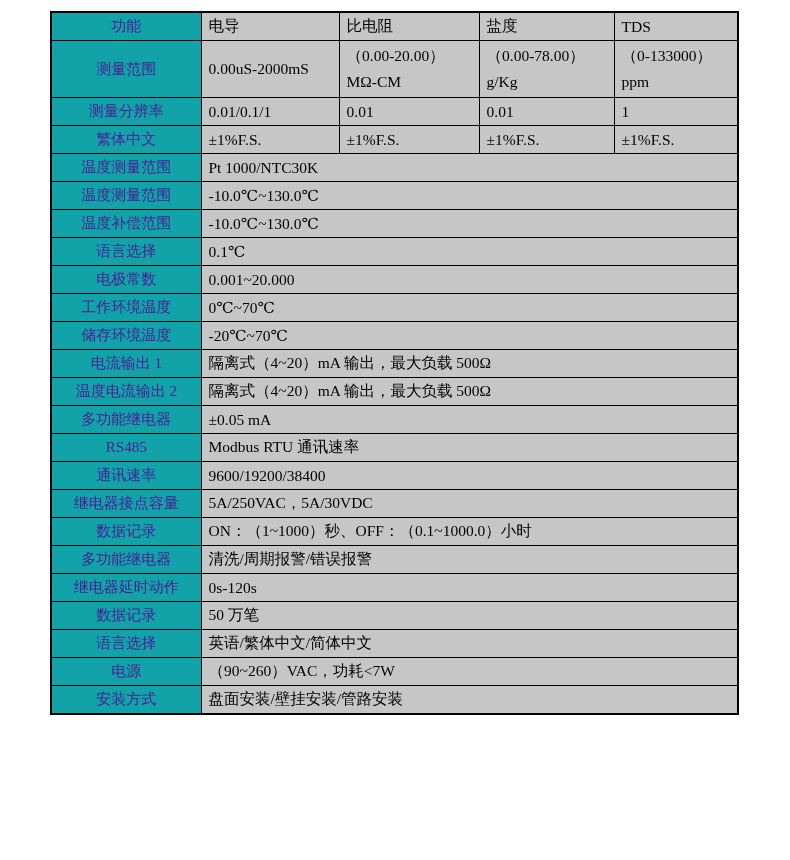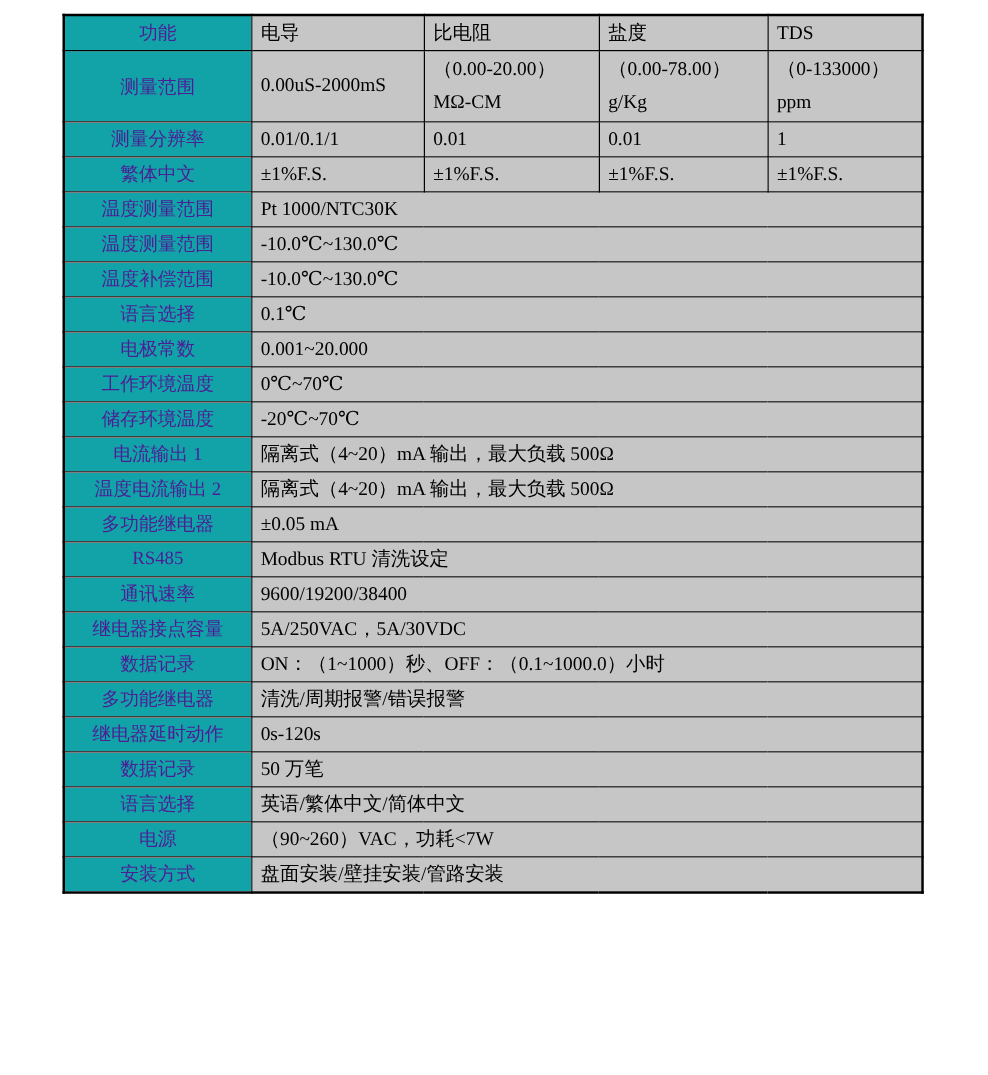--- a/index.html
+++ b/index.html
@@ -135,21 +135,21 @@
       <tr>
         <td class="lbl">温度电流输出 2</td>
         <td colspan="4">隔离式（4~20）mA 输出，最大负载 500Ω</td>
       </tr>
       <tr>
         <td class="lbl">多功能继电器</td>
         <td colspan="4">±0.05 mA</td>
       </tr>
       <tr>
         <td class="lbl">RS485</td>
-        <td colspan="4">Modbus RTU 清洗设定</td>
+        <td colspan="4">Modbus RTU 通讯速率</td>
       </tr>
       <tr>
         <td class="lbl">通讯速率</td>
         <td colspan="4">9600/19200/38400</td>
       </tr>
       <tr>
         <td class="lbl">继电器接点容量</td>
         <td colspan="4">5A/250VAC，5A/30VDC</td>
       </tr>
       <tr>

